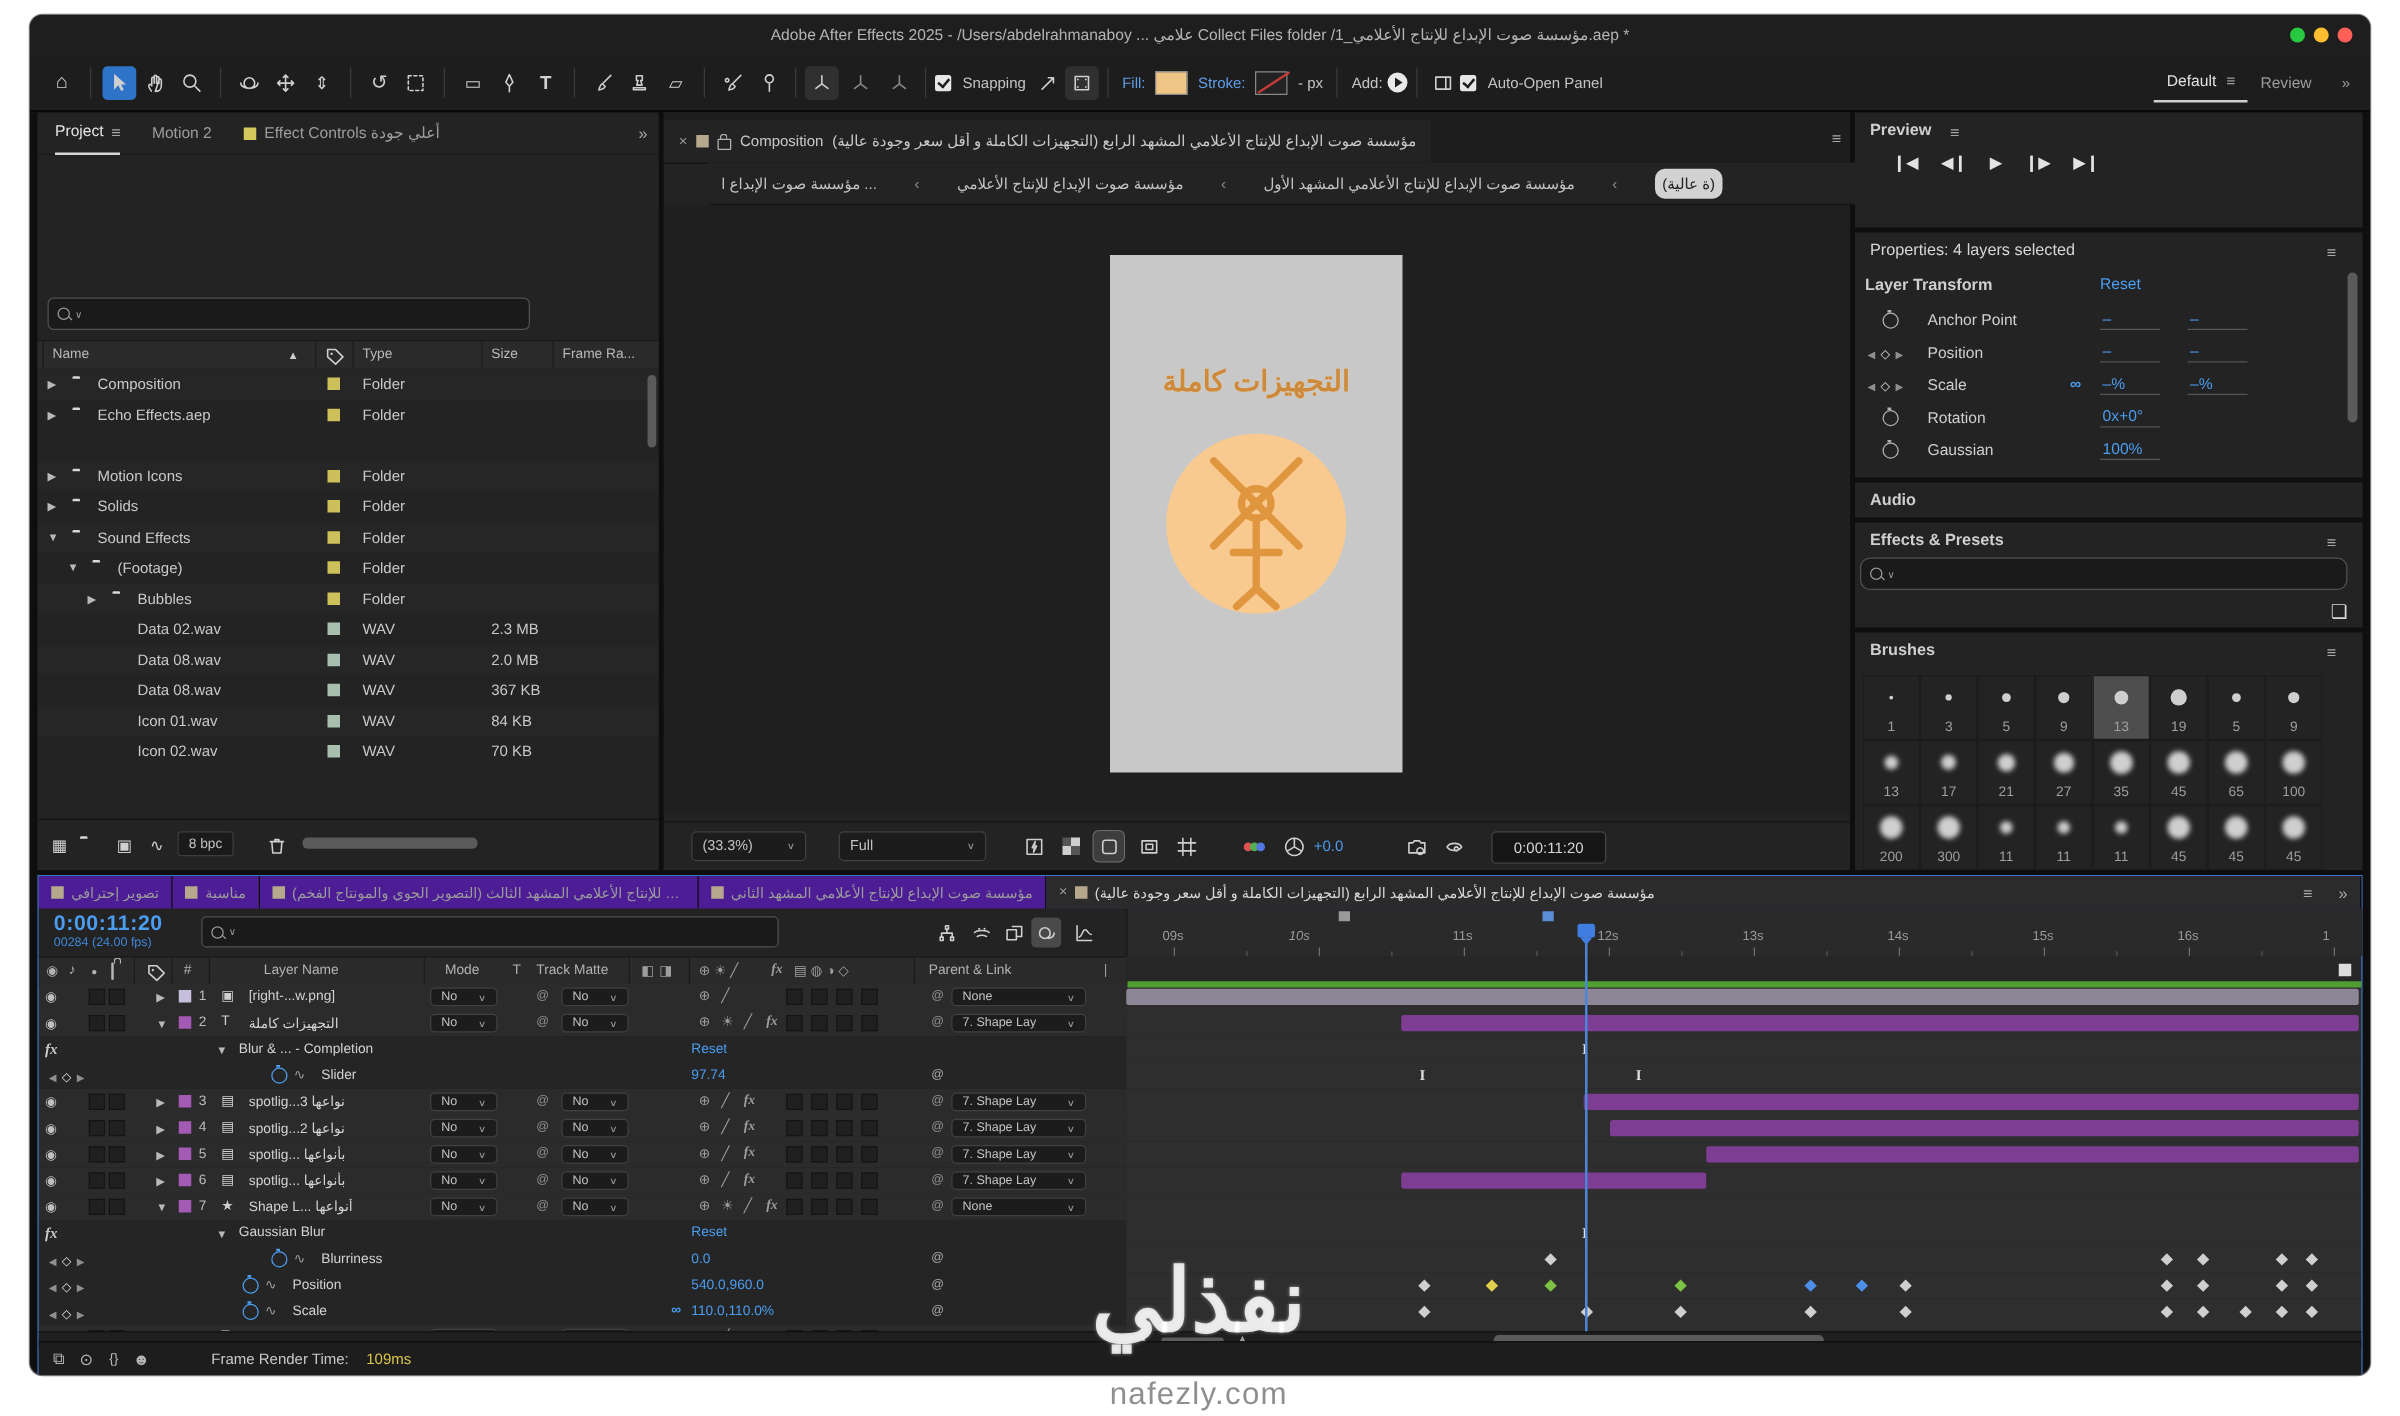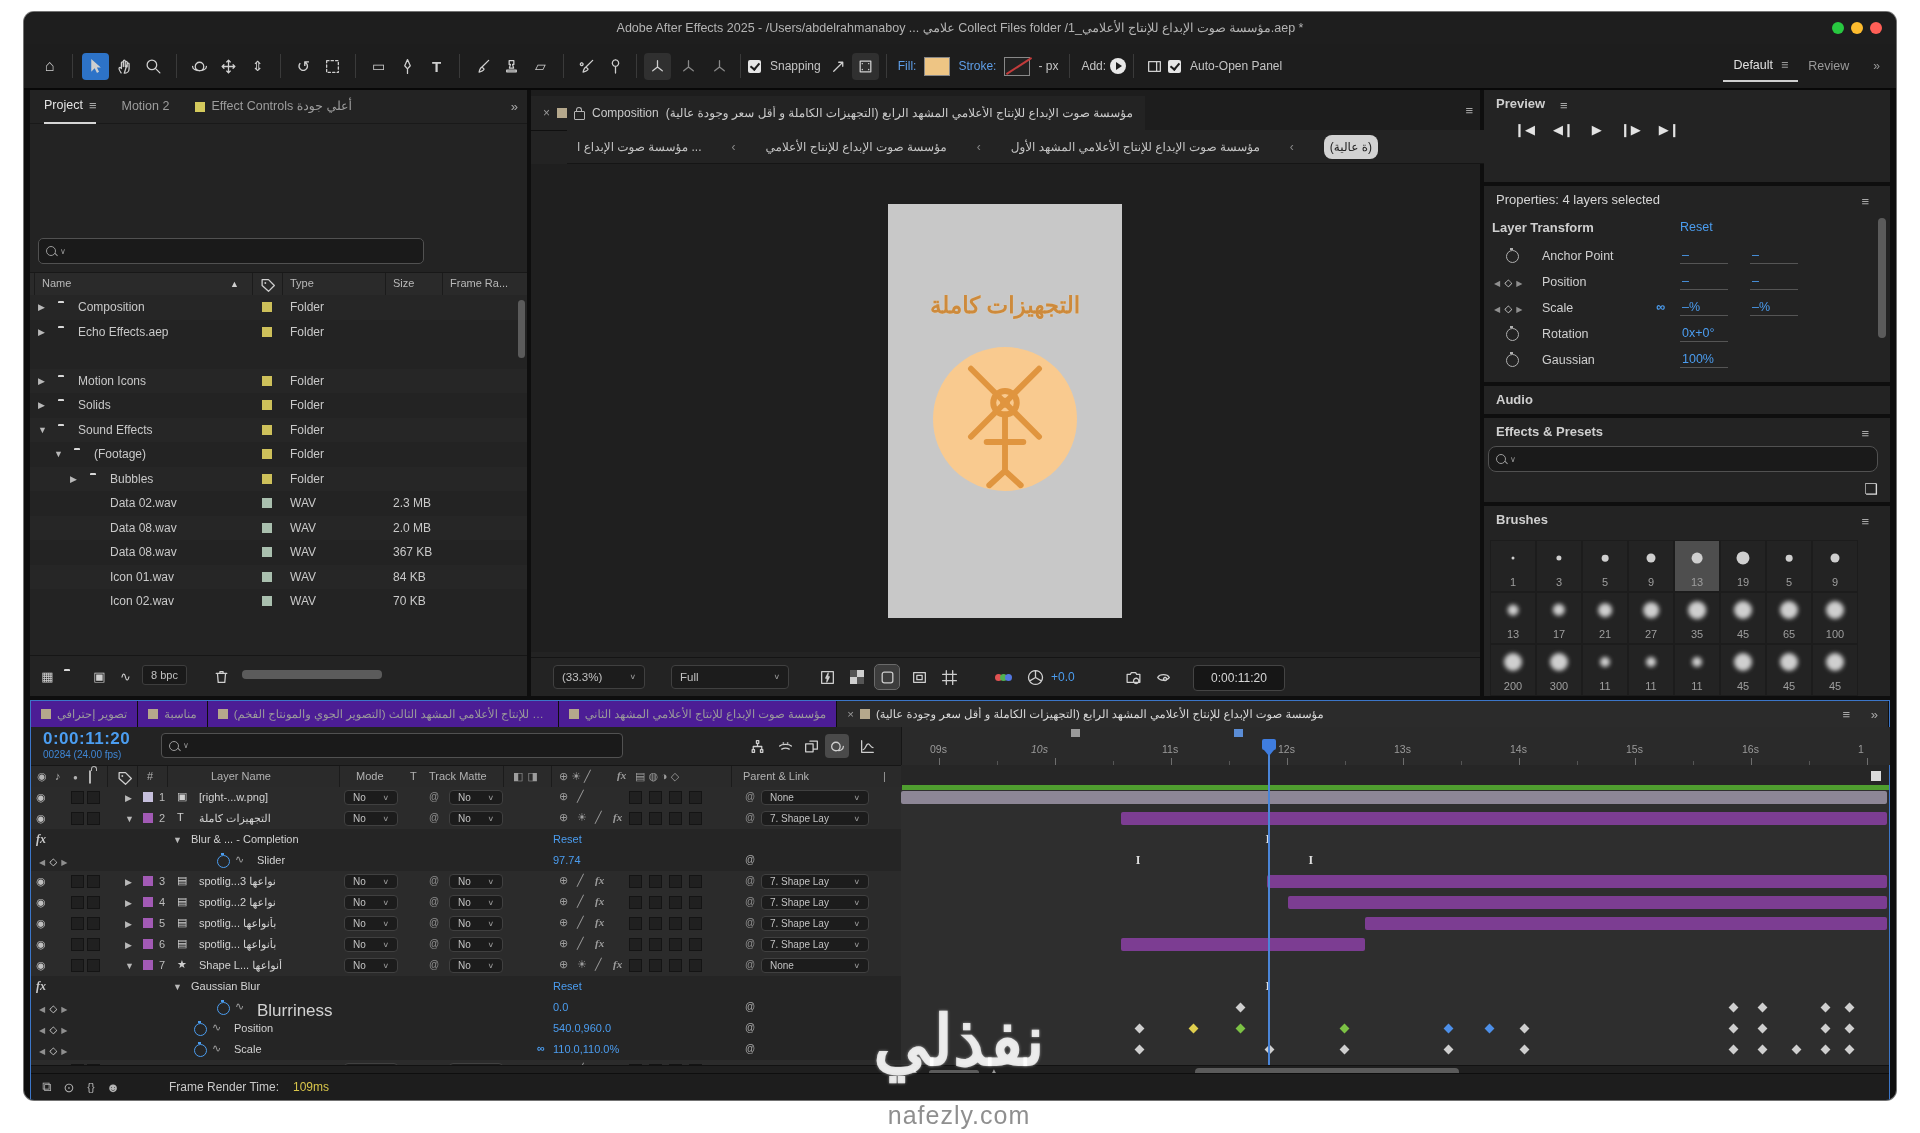--- a/index.html
+++ b/index.html
@@ -1089,21 +1089,21 @@
           </div>
           <div class="rt">
             <span class="kfi" style="left: 364.6px;">I</span>
           </div>
         </div>
         <div class="tl-row sub" style="top: 210px;">
           <div class="lf">
             <span class="navkeys" style="position: absolute; left: 8px; top: 6px;">◀ <span class="dia">◇</span> ▶</span>
             <span style="position: absolute; left: 186px; top: 4px;"><span class="sw-ic blue"></span></span>
             <span style="position: absolute; left: 204px; top: 3px; color: rgb(157, 157, 157); font-size: 11px;">∿</span>
-            <span style="position: absolute; left: 226px; top: 4px; color: rgb(210, 210, 210); font-size: 17px;">Blurriness</span>
+            <span style="position: absolute; left: 226px; top: 4px; color: rgb(210, 210, 210); font-size: 11px;">Blurriness</span>
             <span style="position: absolute; left: 522px; top: 4px; color: rgb(75, 157, 240); font-size: 11px;">0.0</span>
             <span style="position: absolute; left: 714px; top: 4px; color: rgb(169, 169, 169); font-size: 10px;">@</span>
           </div>
           <div class="rt">
             <span class="kf" style="left: 335.6px; background: rgb(207, 207, 207);"></span>
             <span class="kf" style="left: 828.6px; background: rgb(207, 207, 207);"></span>
             <span class="kf" style="left: 857.6px; background: rgb(207, 207, 207);"></span>
             <span class="kf" style="left: 921.4px; background: rgb(207, 207, 207);"></span>
             <span class="kf" style="left: 944.6px; background: rgb(207, 207, 207);"></span>
           </div>

